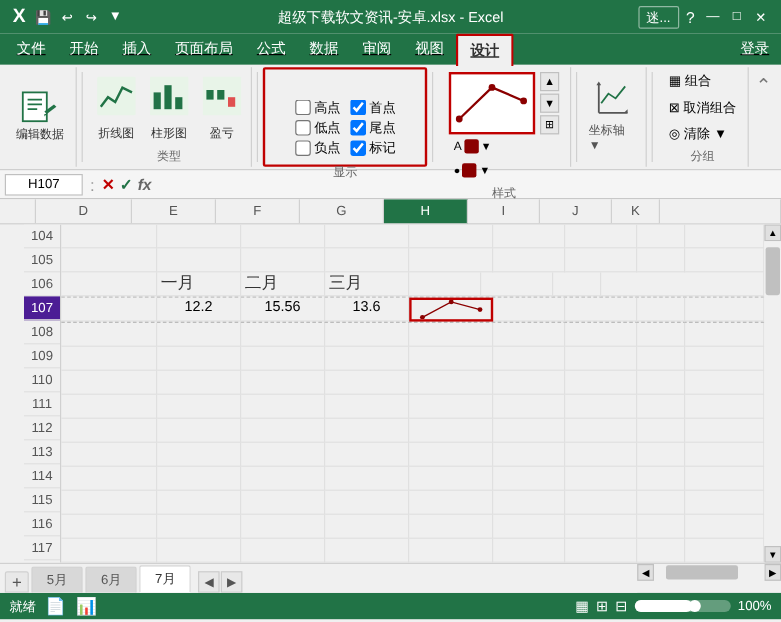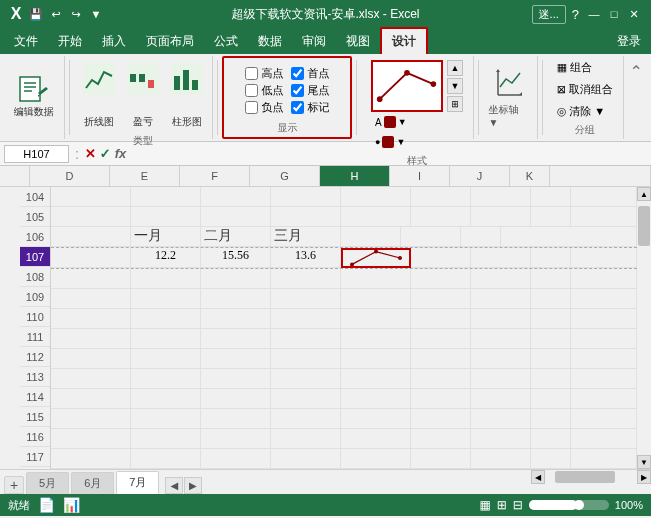--- a/index.html
+++ b/index.html
@@ -8,35 +8,35 @@
     
     .title-bar { background: #217346; height: 28px; display: flex; align-items: center; justify-content: space-between; padding: 0 8px; color: white; }
     .title-bar-left { display: flex; align-items: center; gap: 4px; }
     .title-bar-title { flex: 1; text-align: center; font-size: 12px; color: white; position: absolute; left: 50%; transform: translateX(-50%); }
     .title-bar-right { display: flex; align-items: center; gap: 6px; }
     .tb-icon { width: 16px; height: 16px; display: flex; align-items: center; justify-content: center; font-size: 11px; color: white; cursor: pointer; }
     .window-controls { display: flex; gap: 2px; }
     .win-btn { width: 18px; height: 16px; display: flex; align-items: center; justify-content: center; font-size: 11px; color: white; cursor: pointer; background: transparent; border: none; }
 
     
-    .ribbon-tabs { background: #217346; height: 26px; display: flex; align-items: flex-end; padding-left: 4px; }
+    .ribbon-tabs { background: #217346; height: 26px; display: flex; align-items: flex-start; padding-left: 4px; text-decoration: underline; }
     .ribbon-tab { padding: 4px 10px; font-size: 12px; color: white; cursor: pointer; border-radius: 2px 2px 0 0; }
     .ribbon-tab.active-design { background: #f0f0f0; color: #333; border: 2px solid #c00000; border-bottom: none; font-weight: bold; }
     .ribbon-tab-right { margin-left: auto; padding: 4px 10px; color: white; font-size: 12px; cursor: pointer; }
 
     
     .ribbon { background: #f0f0f0; border-bottom: 1px solid #c8c8c8; height: 88px; display: flex; align-items: stretch; padding: 2px 4px; gap: 2px; }
     .ribbon-group { display: flex; flex-direction: column; align-items: center; border-right: 1px solid #d0d0d0; padding: 2px 6px; min-width: 60px; }
     .ribbon-group-content { display: flex; align-items: center; gap: 4px; flex: 1; }
     .ribbon-group-label { font-size: 10px; color: #666; margin-top: 2px; text-align: center; }
     
     
     .sparkline-btn { display: flex; flex-direction: column; align-items: center; width: 40px; cursor: pointer; padding: 3px 2px; border-radius: 2px; }
     .sparkline-btn .icon-area { width: 36px; height: 36px; display: flex; align-items: center; justify-content: center; }
-    .sparkline-btn .btn-label { font-size: 10px; color: #333; margin-top: 18px; white-space: nowrap; }
+    .sparkline-btn .btn-label { font-size: 10px; color: #333; margin-top: 6px; white-space: nowrap; }
     
     
     .edit-data-btn { display: flex; flex-direction: column; align-items: center; width: 48px; cursor: pointer; padding: 3px 2px; }
     .edit-data-btn .icon-area { width: 32px; height: 32px; }
     .edit-data-btn .btn-label { font-size: 10px; color: #333; white-space: nowrap; }
 
     
     .show-group { display: flex; flex-direction: column; gap: 2px; padding: 4px 6px; flex: 1; }
     .show-row { display: flex; gap: 8px; }
     .check-item { display: flex; align-items: center; gap: 3px; font-size: 11px; white-space: nowrap; }
@@ -59,21 +59,21 @@
     .col-headers { display: flex; background: #f0f0f0; border-bottom: 1px solid #d0d0d0; }
     .col-header-corner { width: 30px; min-width: 30px; border-right: 1px solid #d0d0d0; height: 20px; }
     .col-header { border-right: 1px solid #d0d0d0; height: 20px; display: flex; align-items: center; justify-content: center; font-size: 11px; color: #555; cursor: pointer; }
     .col-header.selected { background: #217346; color: white; }
     
     .sheet-body { display: flex; flex: 1; padding-left: 20px; }
     .row-headers { display: flex; flex-direction: column; background: #f0f0f0; border-right: 1px solid #d0d0d0; }
     .row-header { width: 30px; border-bottom: 1px solid #e0e0e0; display: flex; align-items: center; justify-content: center; font-size: 11px; color: #555; cursor: pointer; min-height: 20px; }
     .row-header.selected { background: #4c1d95; color: white; }
     
-    .cells-area { flex: 1; overflow: hidden; position: relative; font-family: Liberation Serif, serif; }
+    .cells-area { flex: 1; overflow: hidden; position: relative; }
     .cell { border-right: 1px solid #e0e0e0; border-bottom: 1px solid #e0e0e0; height: 20px; min-width: 60px; padding: 0 3px; font-size: 12px; vertical-align: middle; white-space: nowrap; overflow: hidden; cursor: cell; }
     .cell.header-cell { font-size: 14px; color: #333; }
     .cell.number-cell { text-align: center; }
     .cell-h { min-width: 70px; width: 70px; }
     .cell-d { min-width: 80px; width: 80px; }
     .cell-e { min-width: 70px; width: 70px; }
     .cell-f { min-width: 70px; width: 70px; }
     .cell-g { min-width: 70px; width: 70px; }
     .cell-i { min-width: 60px; width: 60px; }
     .cell-j { min-width: 60px; width: 60px; }
@@ -190,46 +190,46 @@
             <polyline points="4,26 10,18 16,22 22,10 30,14" stroke="#217346" stroke-width="2" fill="none"></polyline>
           </svg>
         </div>
         <div class="btn-label">折线图</div>
       </div>
 
       <div class="sparkline-btn">
         <div class="icon-area">
           <svg width="34" height="34" viewBox="0 0 34 34">
             <rect x="1" y="1" width="32" height="32" fill="#e8f4e8" rx="1"></rect>
+            <rect x="4" y="14" width="6" height="14" fill="#217346"></rect>
+            <rect x="13" y="8" width="6" height="20" fill="#217346"></rect>
+            <rect x="22" y="18" width="6" height="10" fill="#217346"></rect>
+          </svg>
+        </div>
+        <div class="btn-label">柱形图</div>
+      </div>
+
+      <div class="sparkline-btn">
+        <div class="icon-area">
+          <svg width="34" height="34" viewBox="0 0 34 34">
+            <rect x="1" y="1" width="32" height="32" fill="#e8f4e8" rx="1"></rect>
             <rect x="4" y="12" width="6" height="8" fill="#217346"></rect>
             <rect x="13" y="12" width="6" height="8" fill="#217346"></rect>
             <rect x="22" y="18" width="6" height="8" fill="#e05050"></rect>
           </svg>
         </div>
         <div class="btn-label">盈亏</div>
       </div>
-
-      <div class="sparkline-btn">
-        <div class="icon-area">
-          <svg width="34" height="34" viewBox="0 0 34 34">
-            <rect x="1" y="1" width="32" height="32" fill="#e8f4e8" rx="1"></rect>
-            <rect x="4" y="14" width="6" height="14" fill="#217346"></rect>
-            <rect x="13" y="8" width="6" height="20" fill="#217346"></rect>
-            <rect x="22" y="18" width="6" height="10" fill="#217346"></rect>
-          </svg>
-        </div>
-        <div class="btn-label">柱形图</div>
-      </div>
     </div>
     <div class="ribbon-group-label">类型</div>
   </div>
 
   <div class="ribbon-separator"></div>
 
-  <div class="ribbon-group" style="min-width:130px; border: 2px solid #c00000; border-radius:2px; padding:4px;">
+  <div class="ribbon-group" style="min-width:130px; border: 2px solid #c00000; border-radius:2px; padding:20px;">
     <div class="show-group">
       <div class="show-row">
         <label class="check-item">
           <input type="checkbox" style="">
           <span>高点</span>
         </label>
         <label class="check-item">
           <input type="checkbox" checked="" style="">
           <span>首点</span>
         </label>

